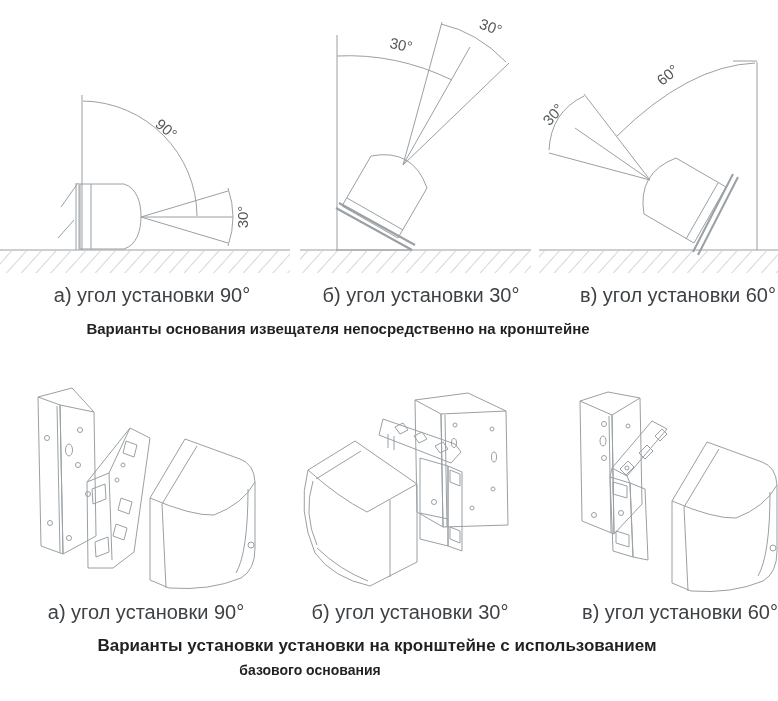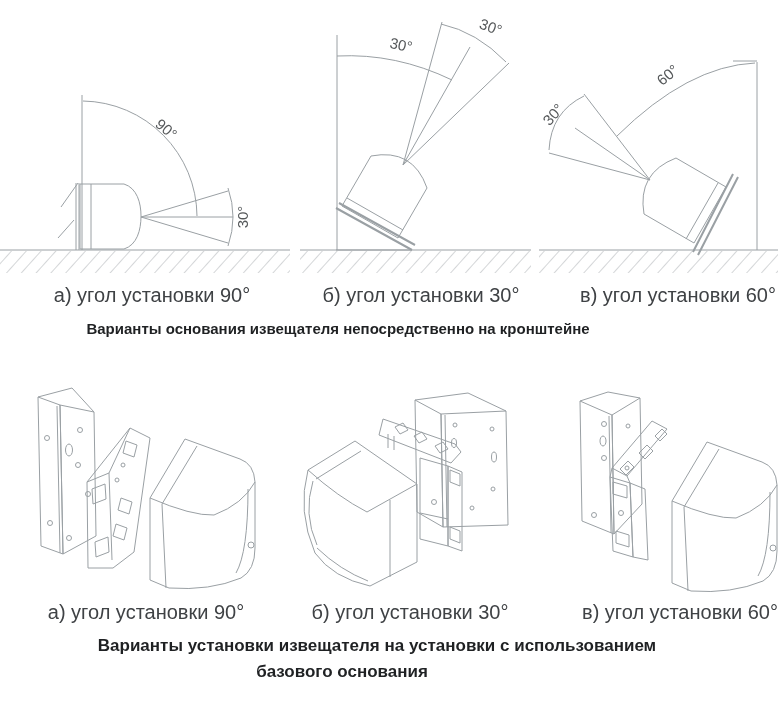--- a/index.html
+++ b/index.html
@@ -11,21 +11,21 @@
   .cap{
     position:absolute;transform:translateX(-50%);font-size:20px;
     color:#3f4245;white-space:nowrap;
   }
   .ttl{
     position:absolute;transform:translateX(-50%);font-weight:bold;
     color:#1f2123;white-space:nowrap;
   }
   .ttl-top{top:320px;left:338px;font-size:15px;}
   .ttl-b1{top:636px;left:377px;font-size:17px;}
-  .ttl-b2{top:662px;left:310px;font-size:17px;margin-left:32px;}
+  .ttl-b2{top:662px;left:310px;font-size:14px;}
   .dim{font-size:15px;fill:#55585a;stroke:none;}
 </style>
 </head>
 <body>
 
 <svg class="fig" style="top:0" width="778" height="278" viewBox="0 0 778 278">
   <defs>
     <pattern id="h" width="11" height="11" patternUnits="userSpaceOnUse" patternTransform="rotate(42)">
       <line x1="0" y1="-1" x2="0" y2="12" stroke="#a9aeb1" stroke-width="1"></line>
     </pattern>
@@ -175,14 +175,14 @@
         <circle cx="251" cy="545" r="3"></circle>
       </g>
     </g>
   </g>
 </svg>
 
 <div class="cap" style="top:601px;left:146px">а) угол установки 90°</div>
 <div class="cap" style="top:601px;left:410px">б) угол установки 30°</div>
 <div class="cap" style="top:601px;left:680px">в) угол установки 60°</div>
 
-<div class="ttl ttl-b1">Варианты установки извещателя на установки с использованием</div>
+<div class="ttl ttl-b1">Варианты установки установки на кронштейне с использованием</div>
 <div class="ttl ttl-b2">базового основания</div>
 
 </body></html>

